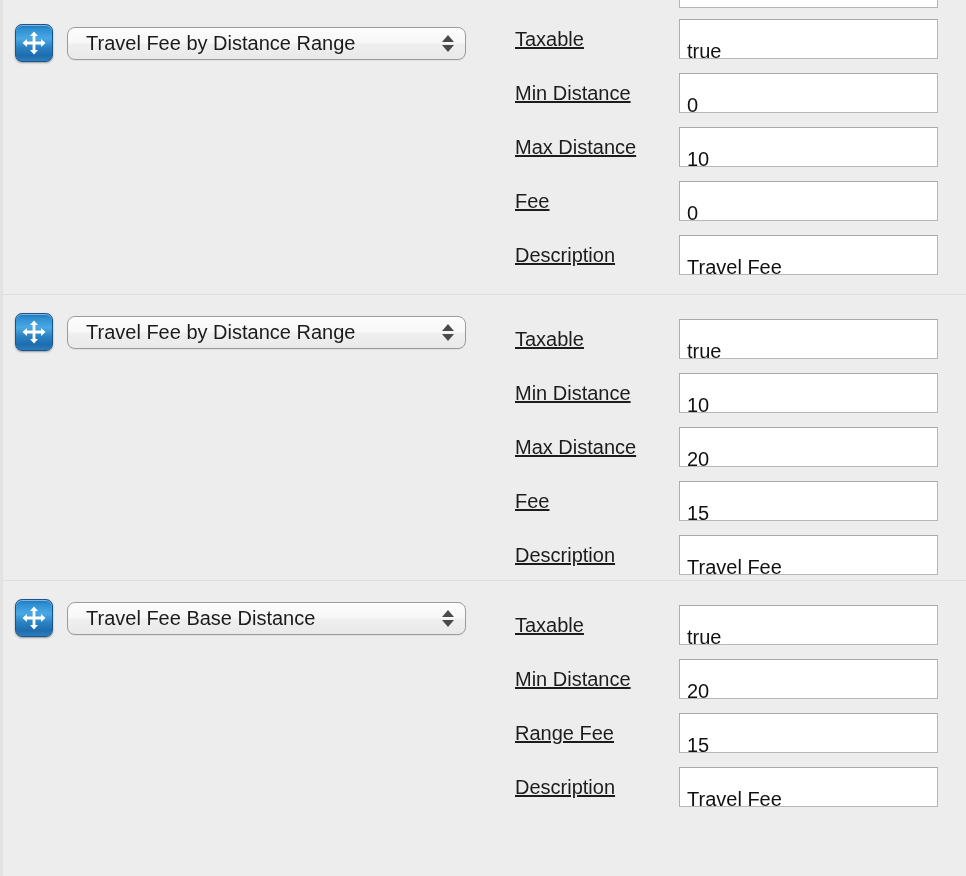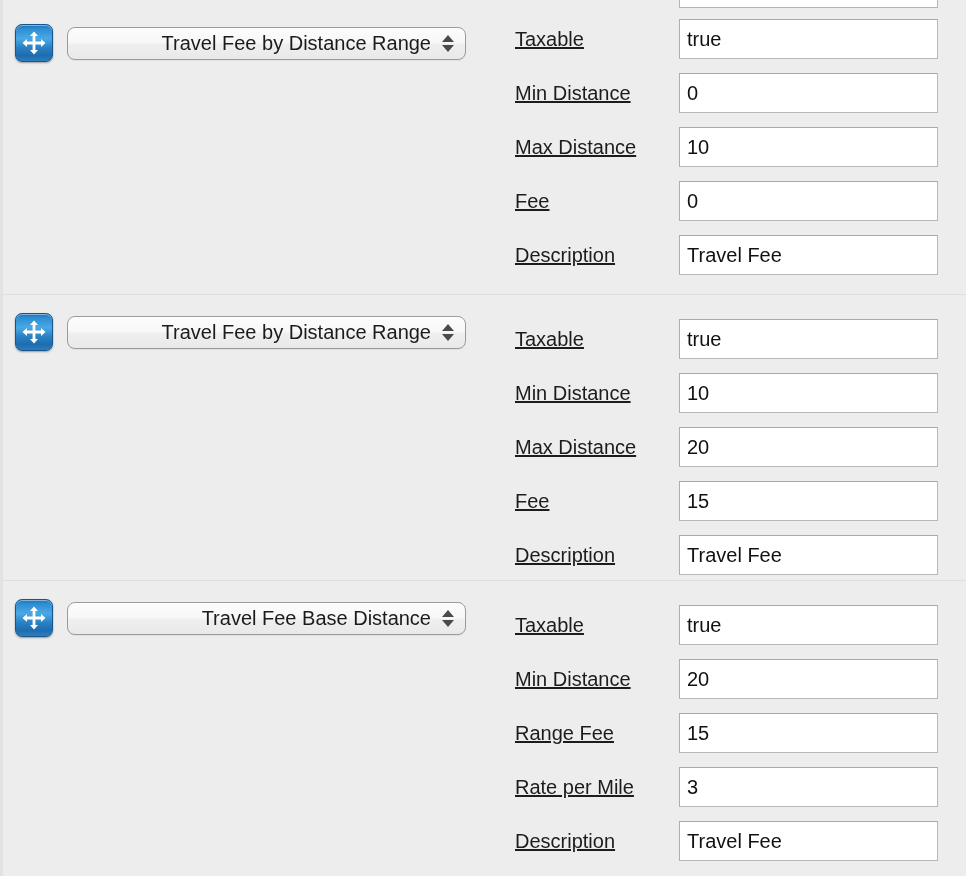--- a/index.html
+++ b/index.html
@@ -96,21 +96,20 @@
     cursor: pointer;
   }
   .type-select-label {
     flex: 1 1 auto;
     padding-left: 18px;
     font-size: 20px;
     color: #1b1b1b;
     white-space: nowrap;
     overflow: hidden;
     text-overflow: ellipsis;
-    text-align: right;
   }
   .type-select-arrows {
     flex: 0 0 auto;
     width: 34px;
     display: flex;
     flex-direction: column;
     align-items: center;
     justify-content: center;
     gap: 3px;
   }
@@ -152,21 +151,21 @@
     width: 259px;
     height: 40px;
     box-sizing: border-box;
     background: #ffffff;
     border: 1px solid #b7b7b7;
     border-top-color: #a9a9a9;
     border-left-color: #aeaeae;
     font-family: "Liberation Sans", sans-serif;
     font-size: 20px;
     color: #111111;
-    padding: 0 7px;
+    padding: 12px 7px;
     line-height: 38px;
     white-space: nowrap;
     overflow: hidden;
     cursor: text;
   }
 </style>
 </head>
 <body>
 
 <div class="panel">
@@ -279,23 +278,19 @@
       </div>
       <div class="field-row">
         <span class="field-label">Min Distance</span>
         <div class="field-input">20</div>
       </div>
       <div class="field-row">
         <span class="field-label">Range Fee</span>
         <div class="field-input">15</div>
       </div>
       <div class="field-row">
-        <span class="field-label">Rate per Mile</span>
-        <div class="field-input">3</div>
-      </div>
-      <div class="field-row">
         <span class="field-label">Description</span>
         <div class="field-input">Travel Fee</div>
       </div>
     </div>
   </div>
 
 </div>
 
 </body></html>

